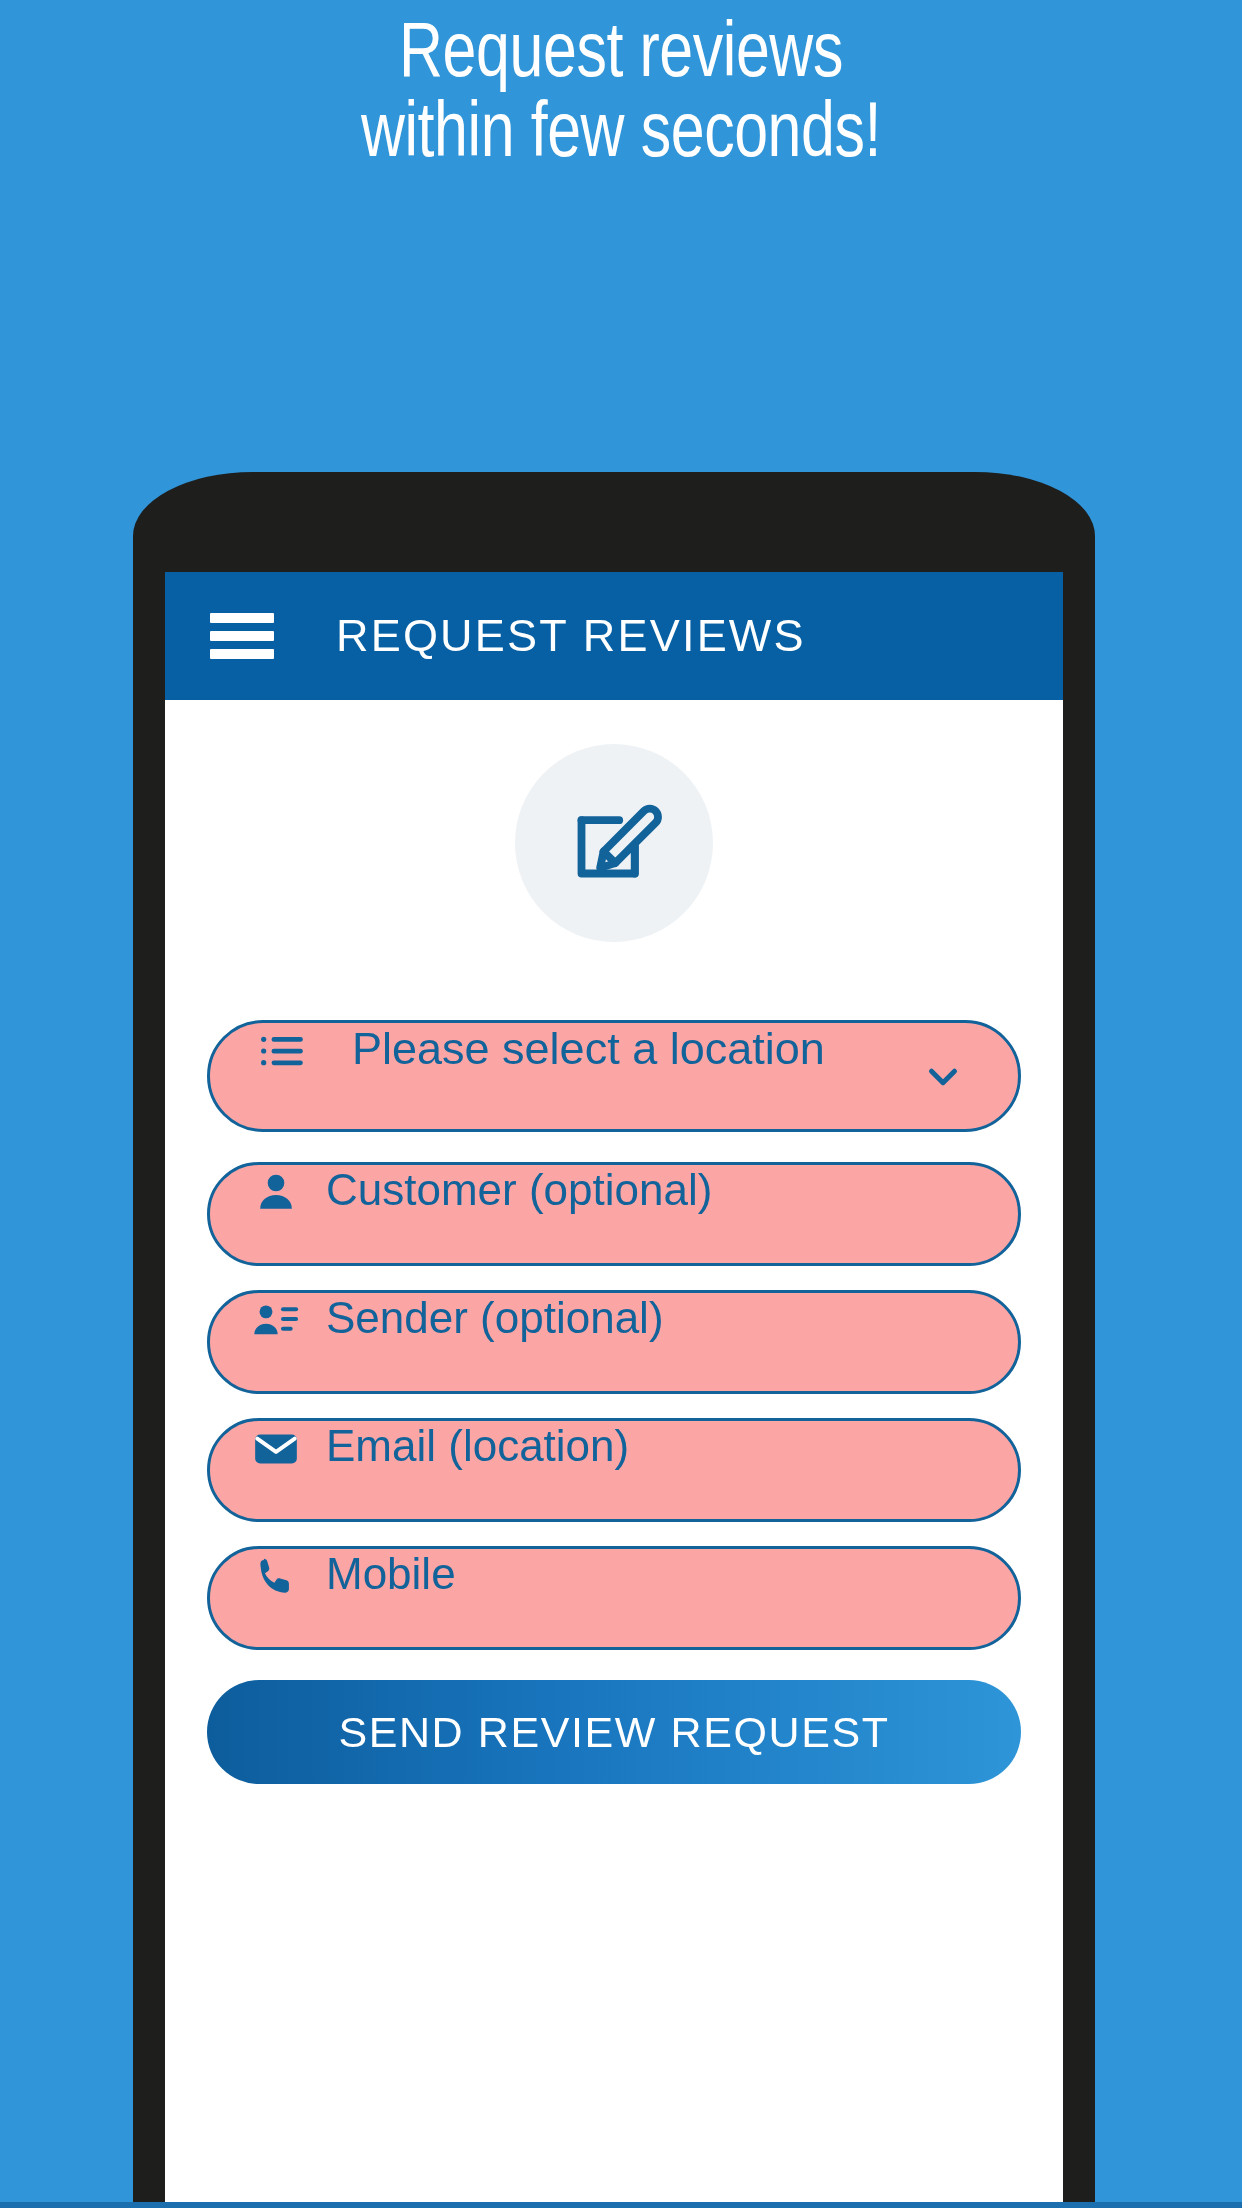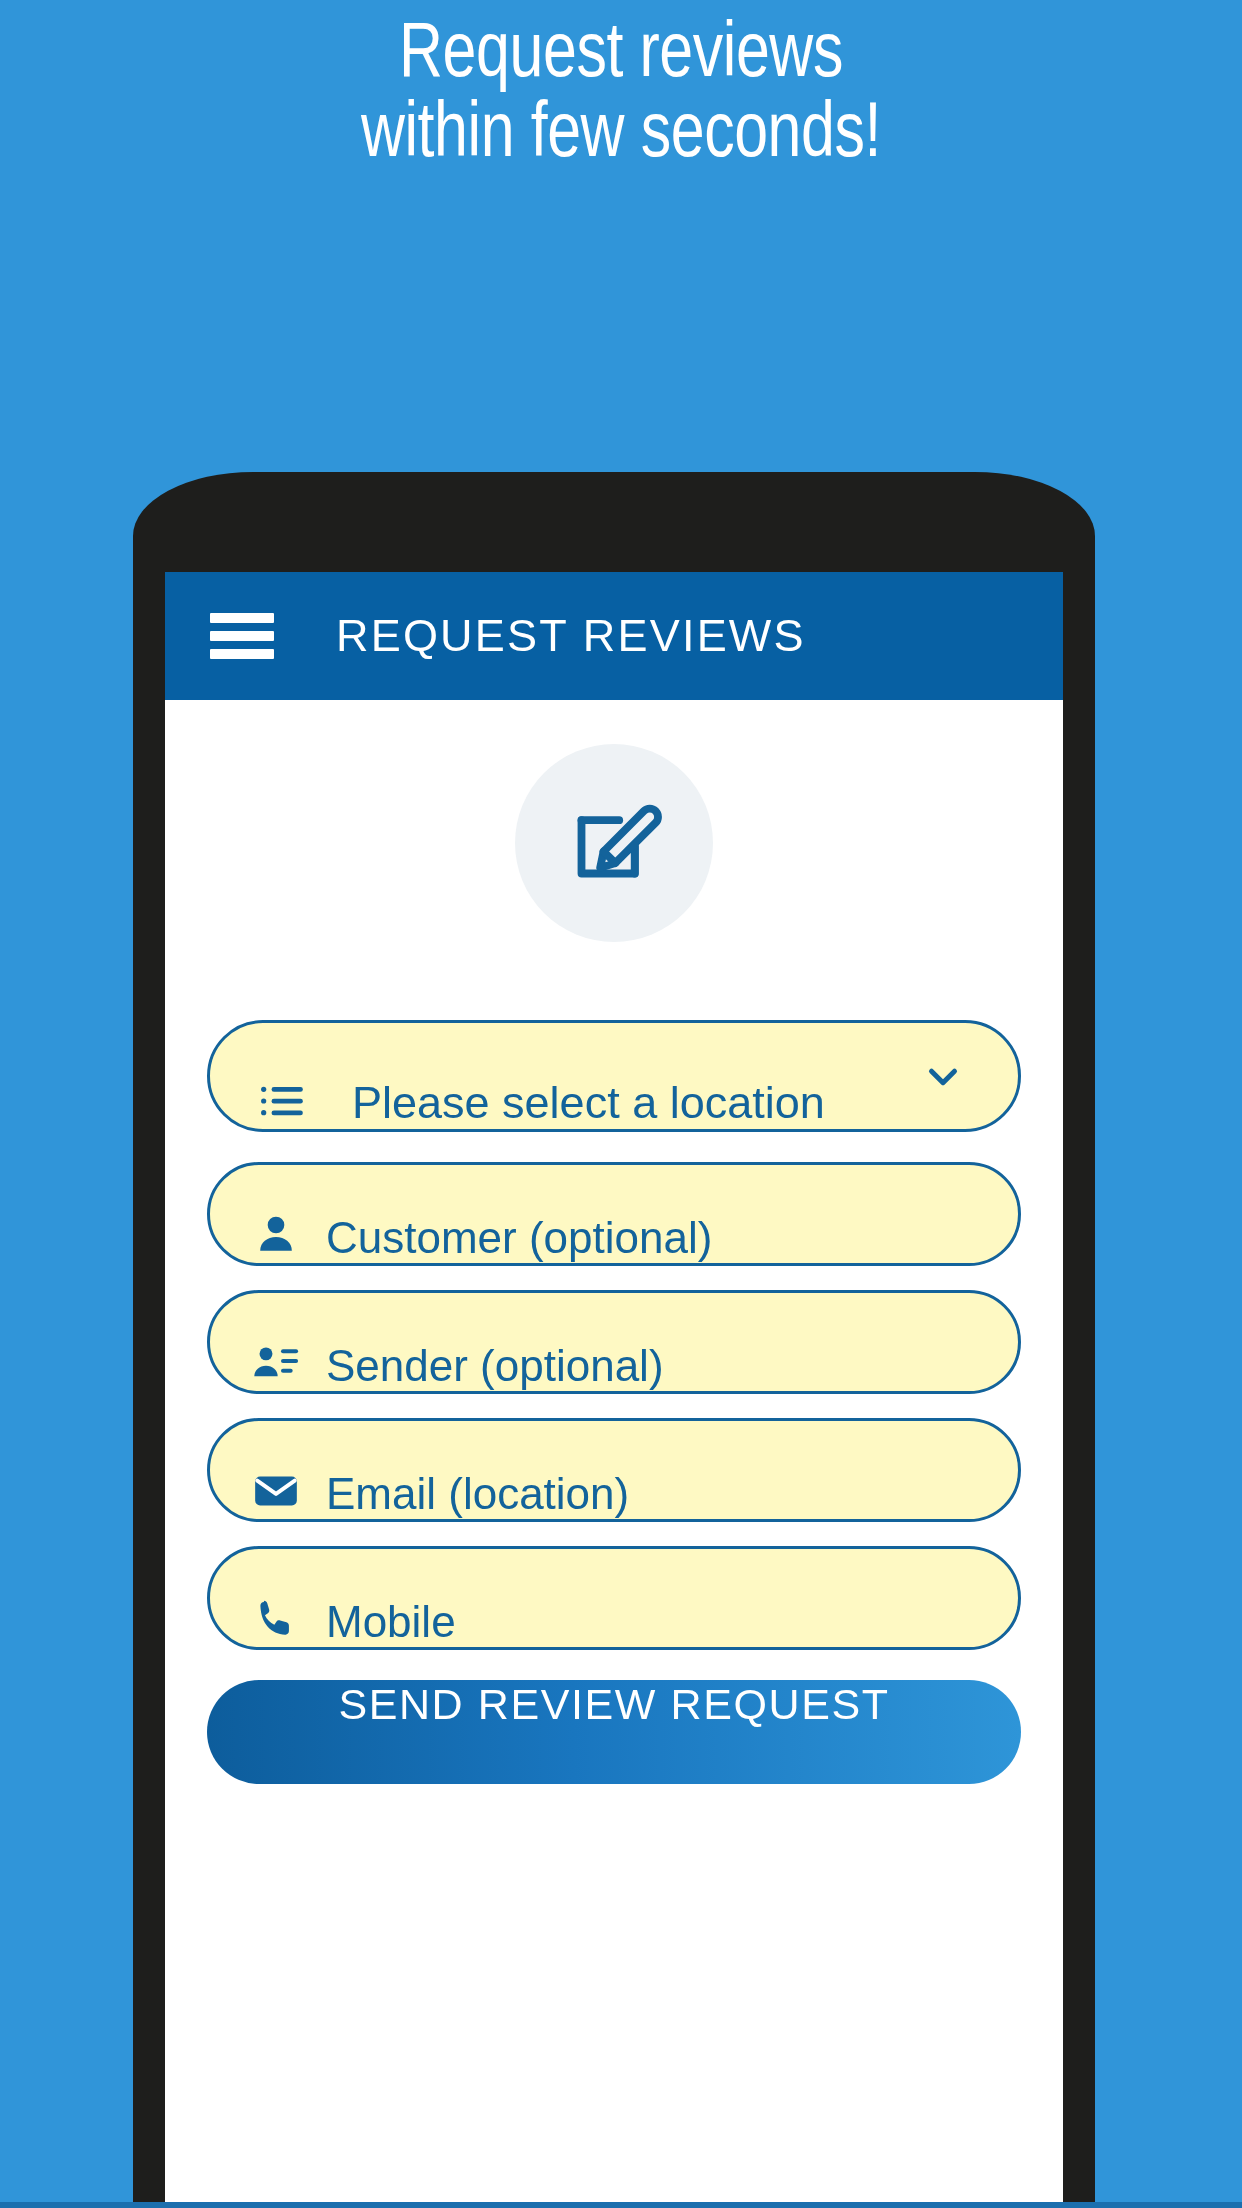--- a/index.html
+++ b/index.html
@@ -95,23 +95,23 @@
     display:flex; align-items:center; justify-content:center;
   }
 
   
   .fields { padding:0 42px; }
 
   .field {
     height:104px;
     border:3px solid #13639b;
     border-radius:56px;
-    background:#fef9c3;
+    background:#fca5a5;
     display:flex;
-    align-items:flex-end;
+    align-items:flex-start;
     padding-left:38px;
     margin-bottom:24px;
     position:relative;
   }
   .field.dropdown {
     height:112px;
     margin-bottom:30px;
     padding-left:44px;
   }
   .field-icon {
@@ -137,21 +137,21 @@
     transform:translateY(-50%);
     width:46px; height:46px;
     display:flex; align-items:center; justify-content:center;
   }
 
   
   .send-btn {
     height:104px;
     border-radius:56px;
     background:linear-gradient(90deg,#0d5d9c 0%,#1976bf 45%,#2e95d8 100%);
-    display:flex; align-items:flex-start; justify-content:center;
+    display:flex; align-items:center; justify-content:center;
     margin-top:30px;
     cursor:pointer;
   }
   .send-btn-label {
     color:#ffffff;
     font-size:43px;
     letter-spacing:1.6px;
     font-weight:400;
     white-space:nowrap;
   }

